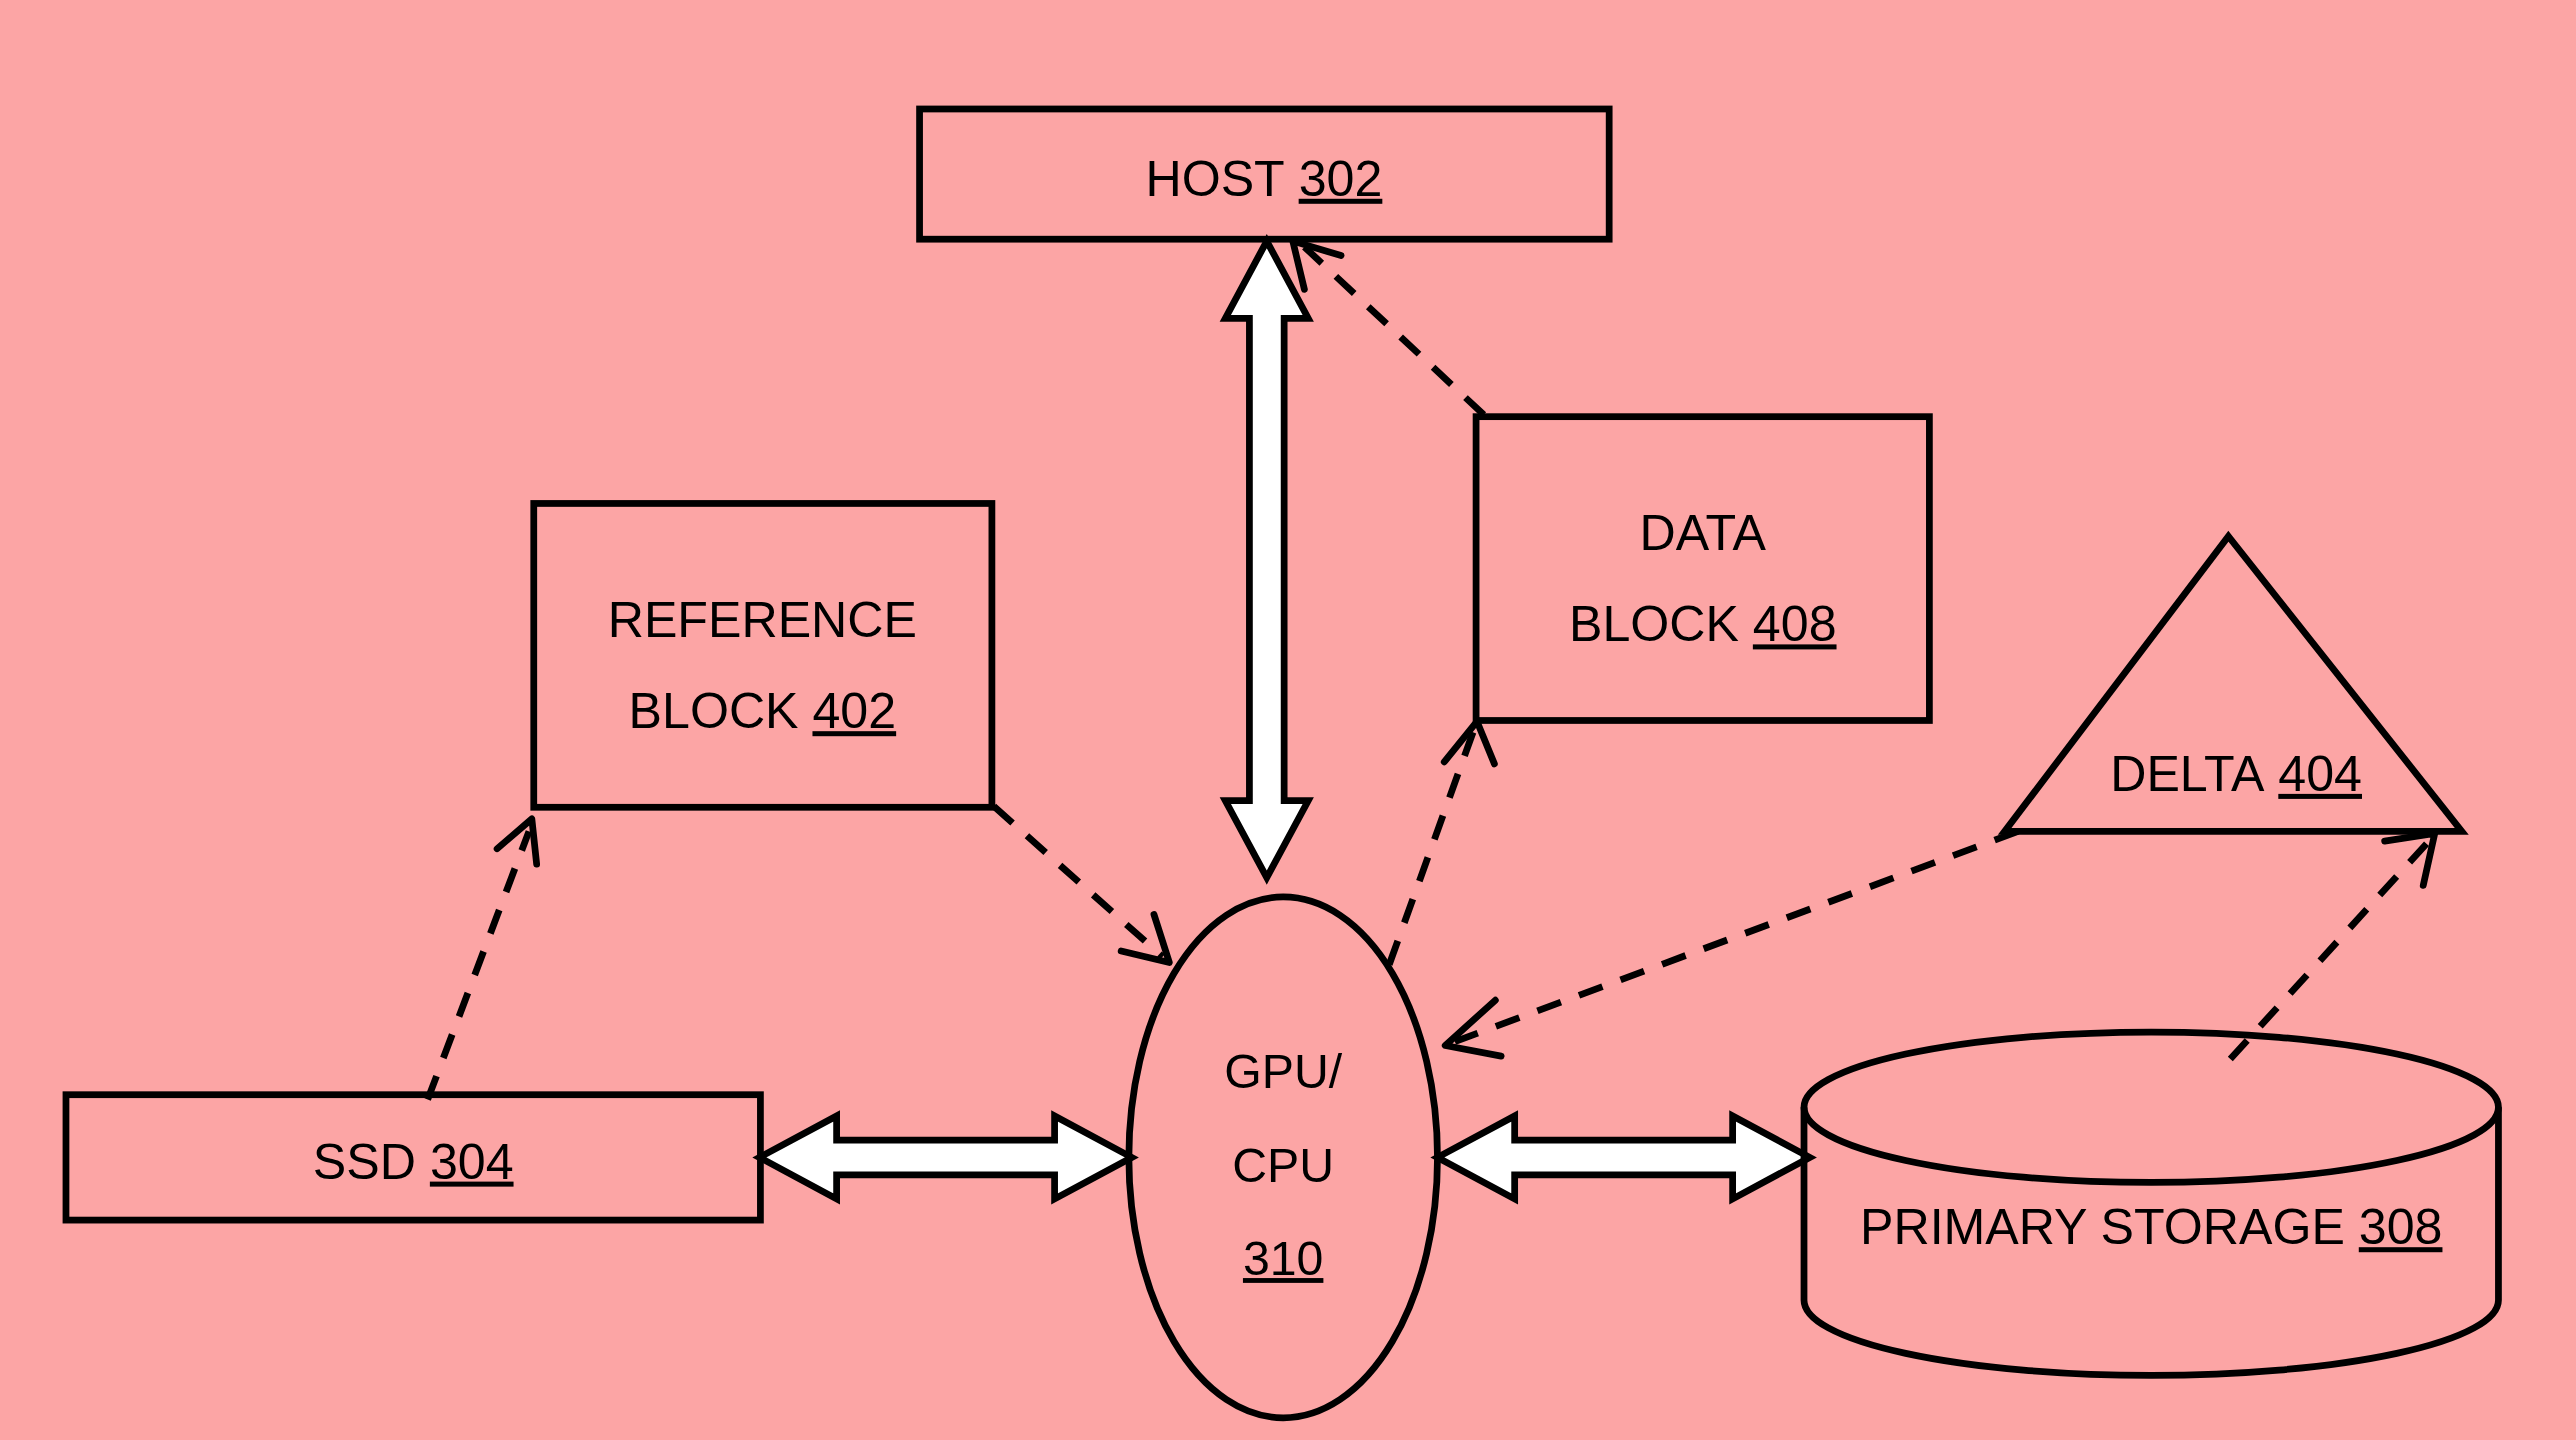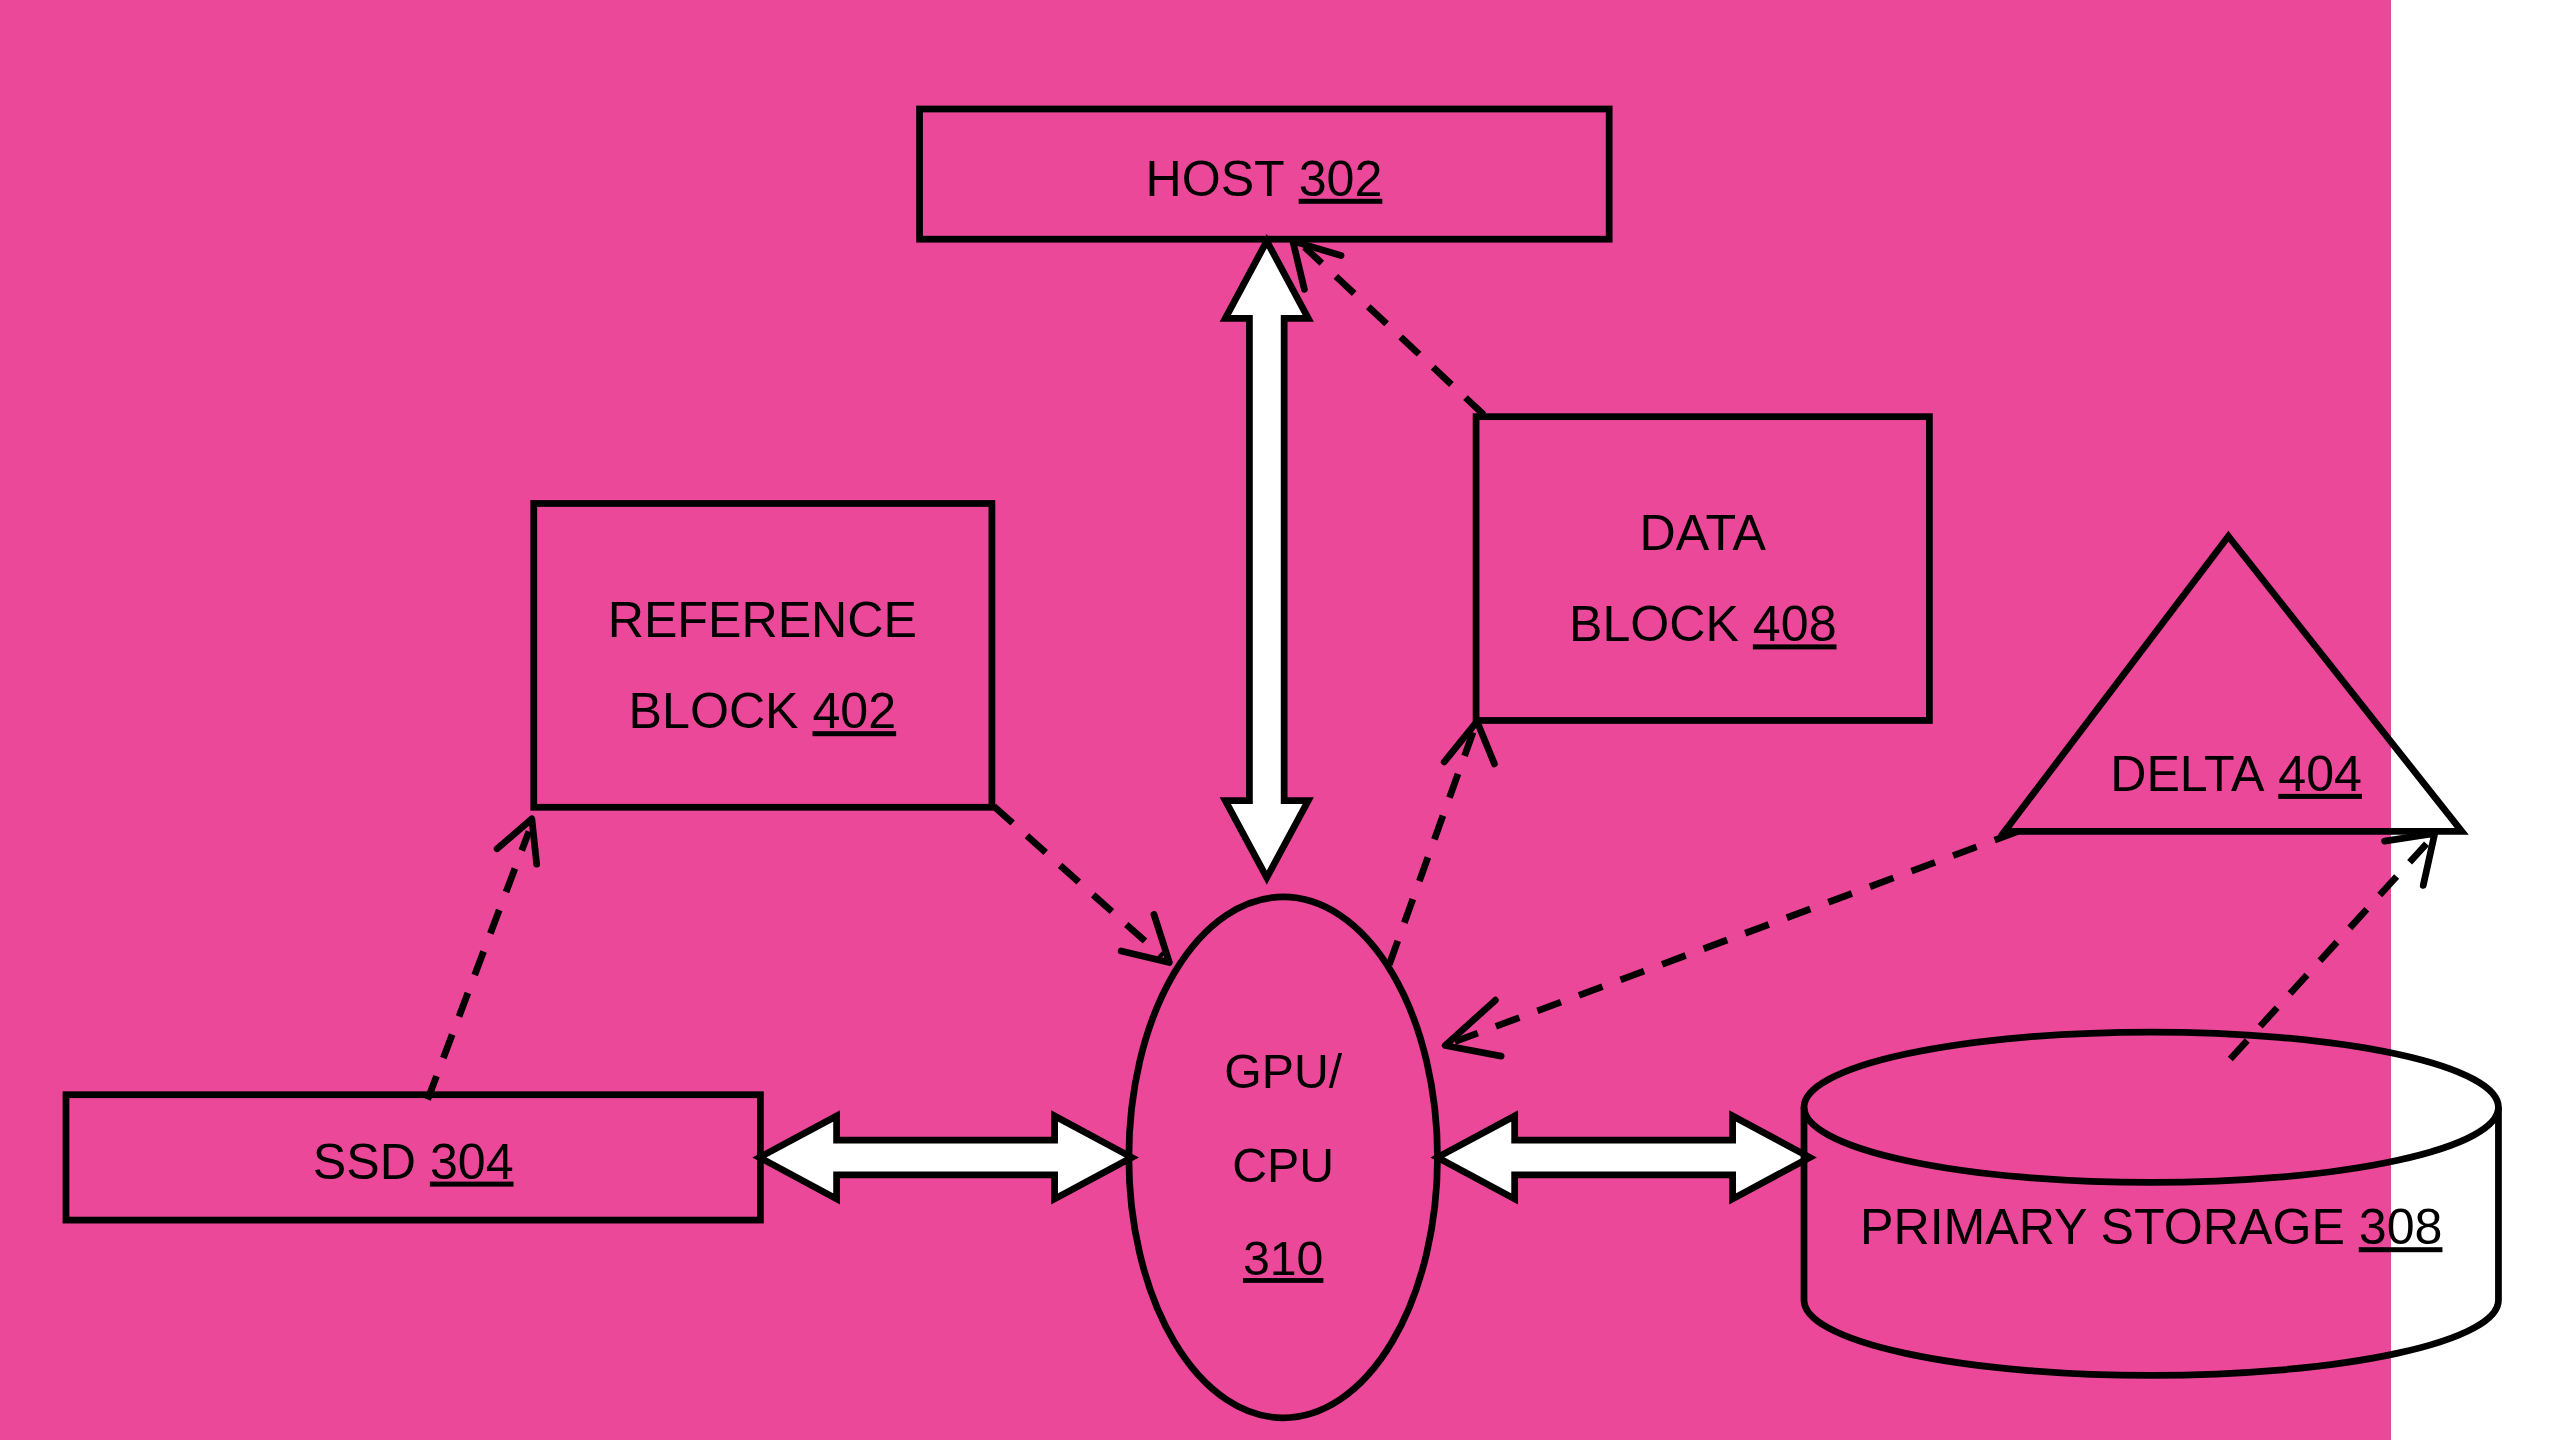--- a/index.html
+++ b/index.html
@@ -9,23 +9,23 @@
     background: #ffffff;
   }
   body {
     width: 2576px;
     height: 1440px;
     font-family: "Liberation Sans", sans-serif;
     overflow: hidden;
   }
   #diagram-root {
     position: relative;
-    width: 2391px;
+    width: 2576px;
     height: 1440px;
-    background: #ec4899;
+    background: #fca5a5;
   }
   svg#diagram-svg {
     display: block;
     width: 2576px;
     height: 1440px;
   }
   .shape-outline {
     fill: none;
     stroke: #000000;
     stroke-width: 7;

